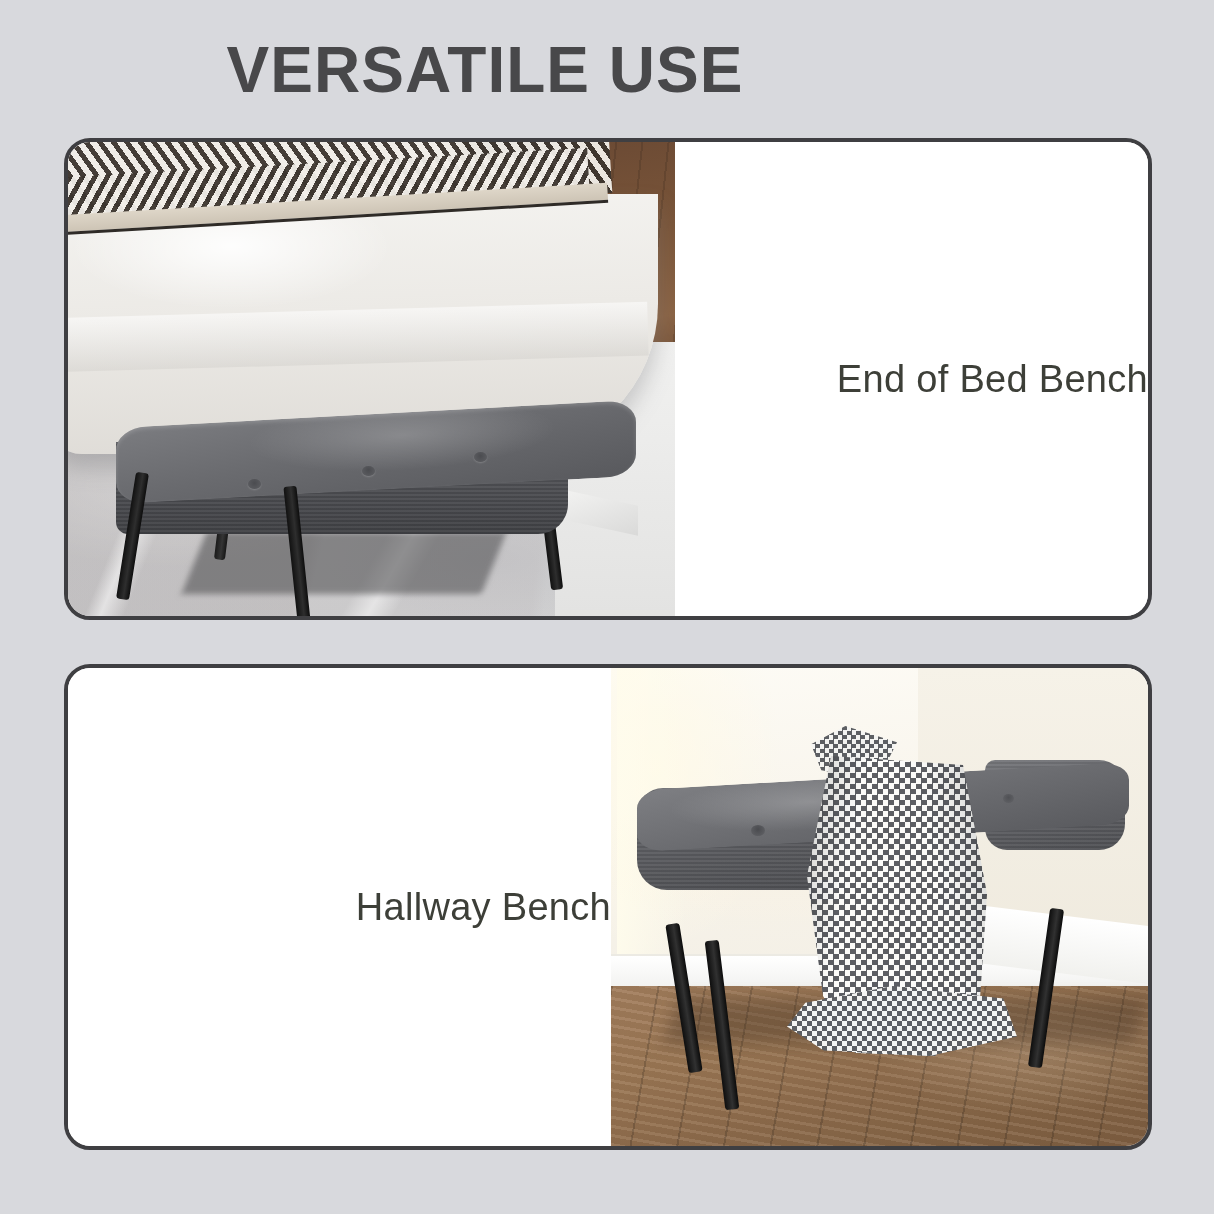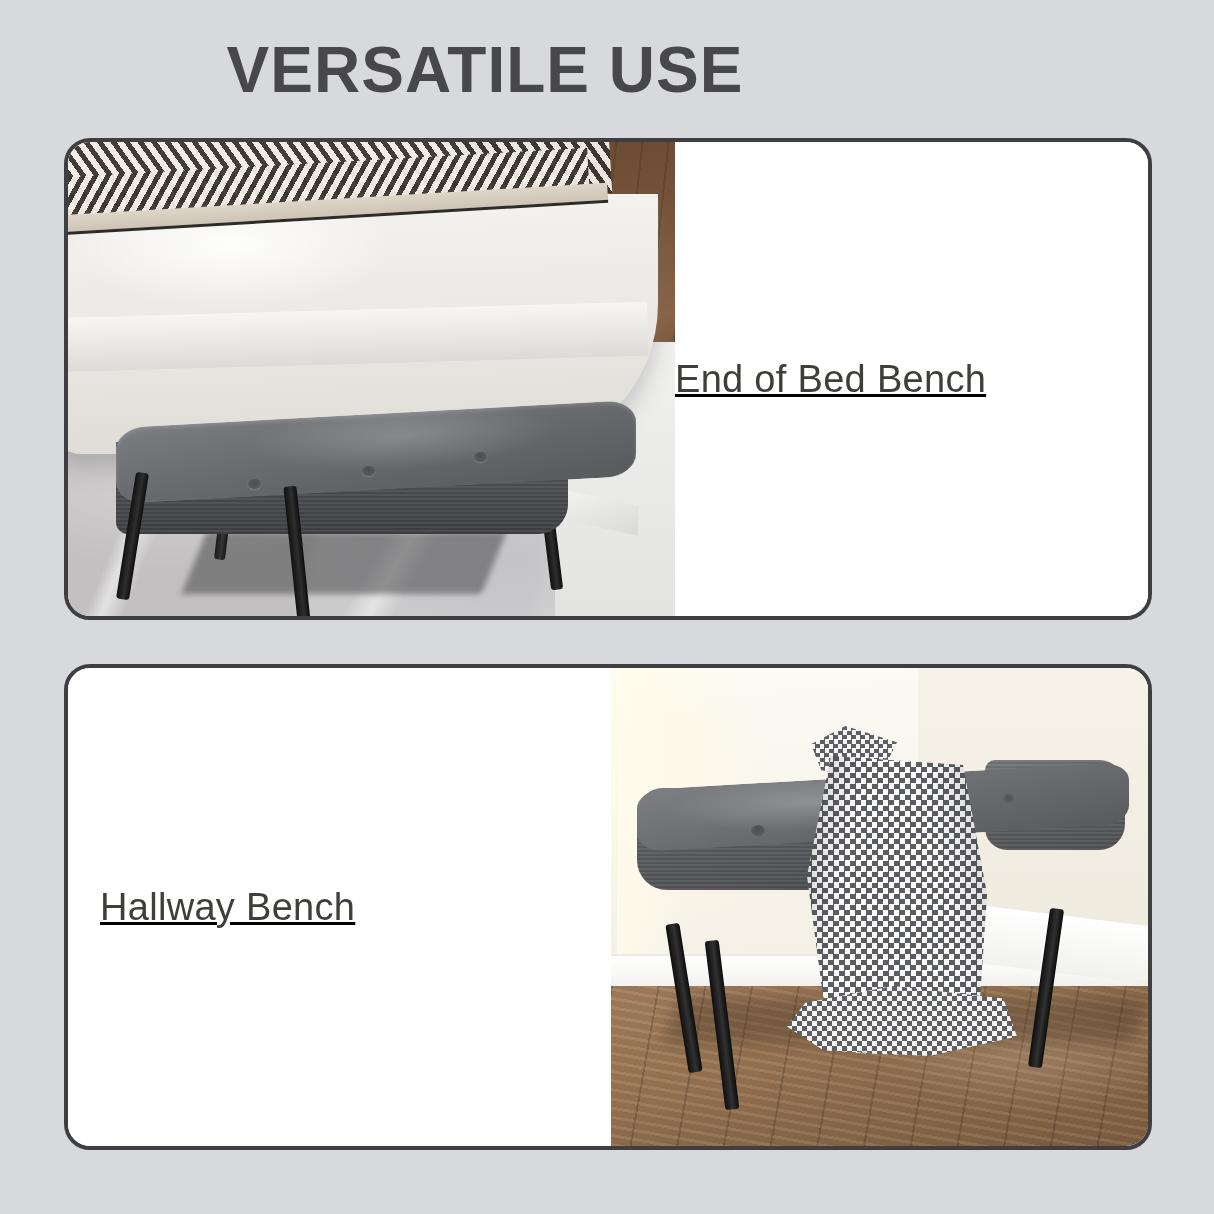--- a/index.html
+++ b/index.html
@@ -42,22 +42,21 @@
   }
   #card-1 { left: 64px; top: 138px; width: 1088px; height: 482px; }
   #card-2 { left: 64px; top: 664px; width: 1088px; height: 486px; }
 
   .photo-pane { position: relative; overflow: hidden; flex: none; }
   .label-pane {
     flex: 1;
     background: #ffffff;
     display: flex;
     align-items: center;
-    justify-content: flex-start;
-    text-decoration: underline;
+    justify-content: flex-end;
   }
   .caption {
     font-size: 38px;
     font-weight: normal;
     color: #3d3f38;
     letter-spacing: 0.3px;
     white-space: nowrap;
   }
 
   

